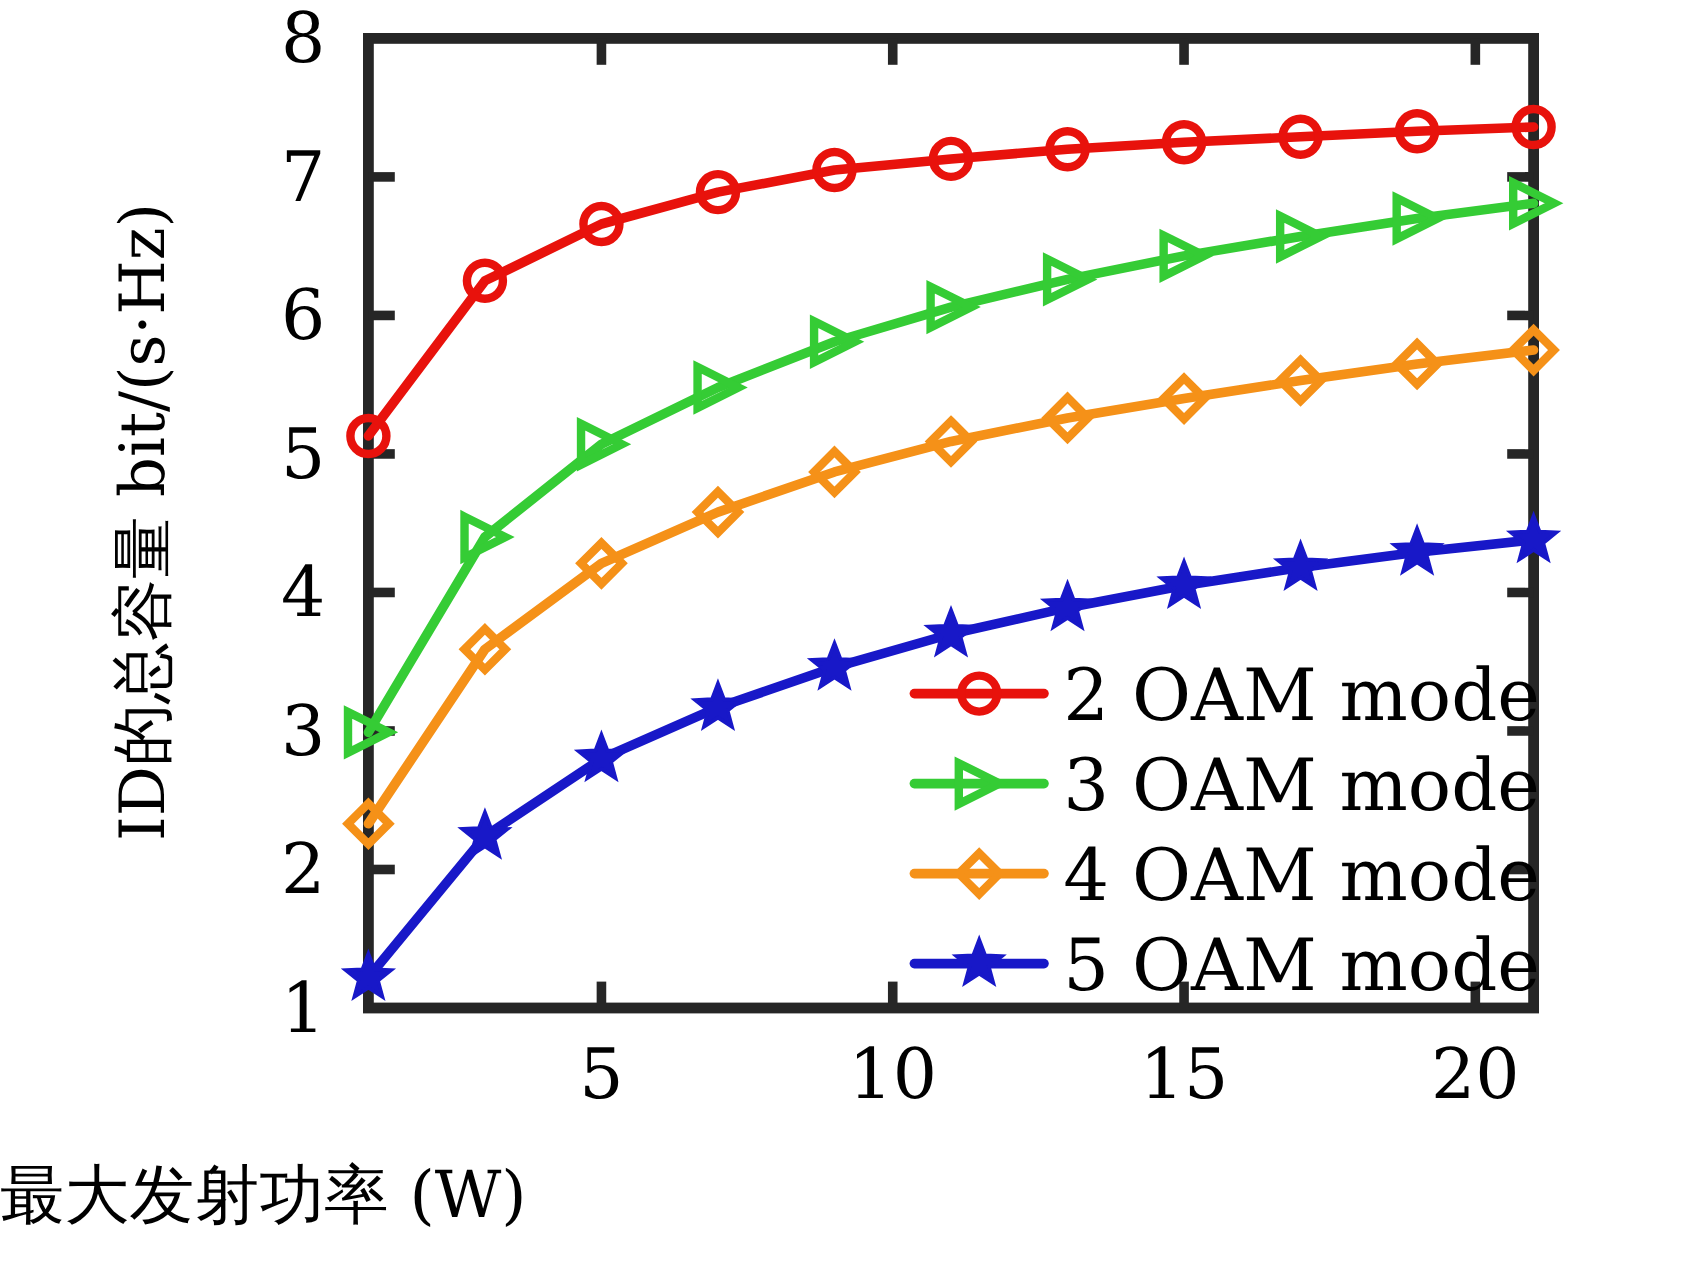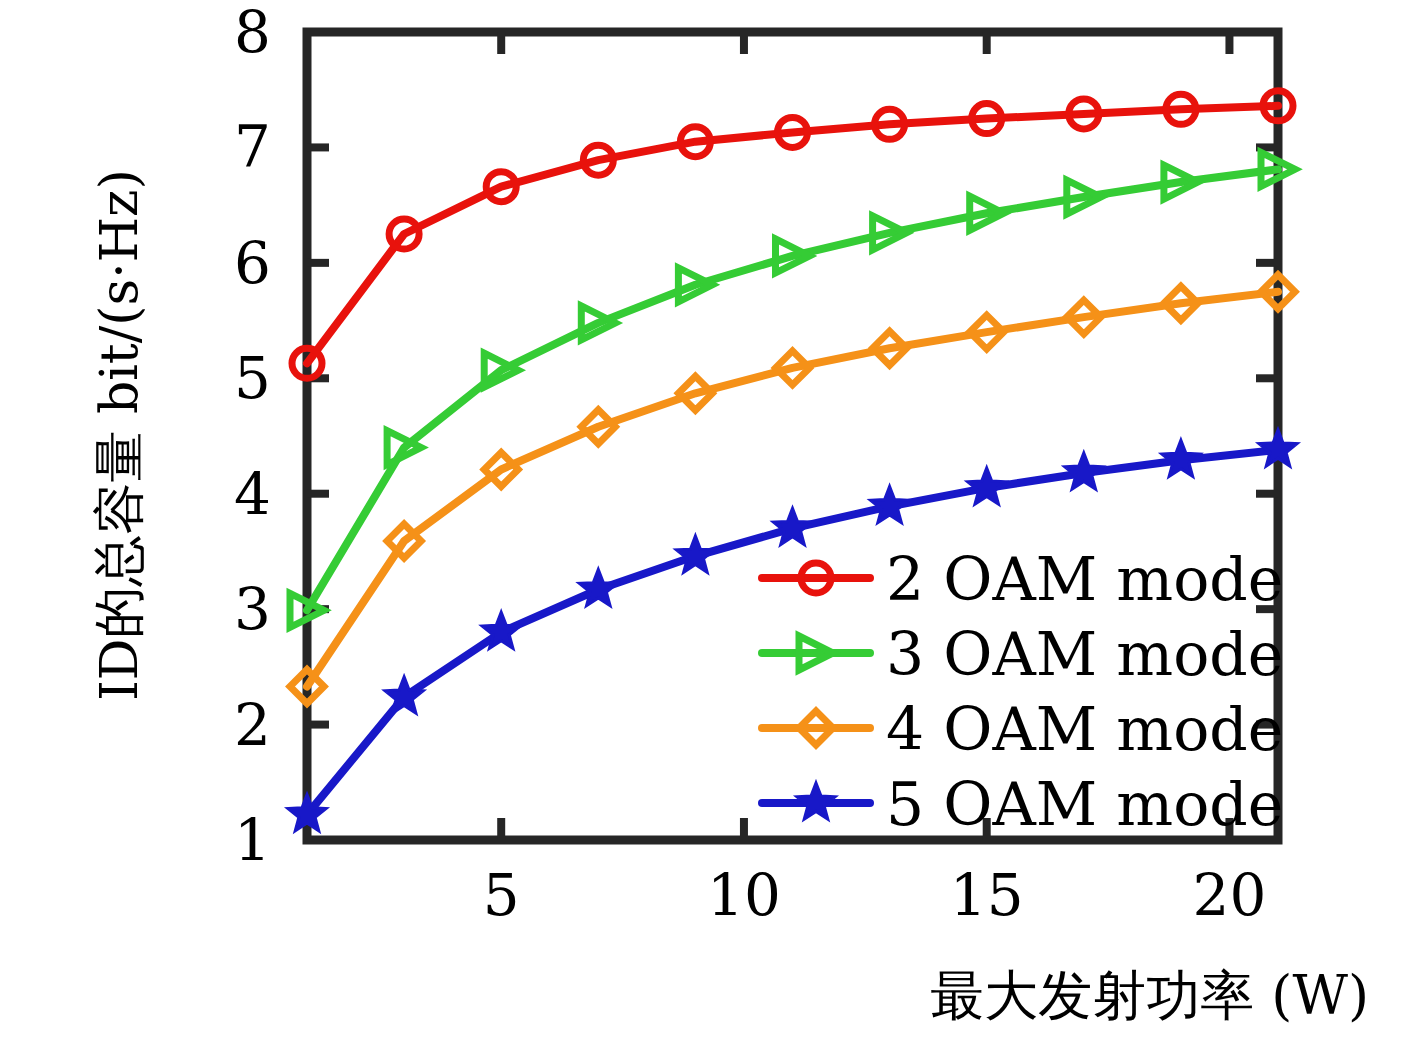--- a/index.html
+++ b/index.html
@@ -2,21 +2,21 @@
 <html><head>
 <meta charset="utf-8">
 <style>
   html,body{margin:0;padding:0;background:#ffffff;}
   body{width:1417px;height:1063px;overflow:hidden;
        font-family:"DejaVu Serif","Liberation Serif",serif;color:#000;}
   #stage{position:relative;width:1417px;height:1063px;}
   .axis-label{position:absolute;font-size:52px;letter-spacing:0;white-space:nowrap;}
   #ylabel{left:-210px;top:400px;transform:rotate(-90deg);transform-origin:center center;
           width:660px;text-align:center;}
-  #xlabel{left:0;top:960px;width:1369px;text-align:right;font-size:54px;}
+  #xlabel{left:0;top:960px;width:1369px;text-align:left;font-size:54px;}
   svg{position:absolute;left:0;top:0;}
 </style>
 </head>
 <body>
 
 <div id="stage">
 
   <div id="ylabel" class="axis-label">ID的总容量 bit/(s·Hz)</div>
 
   <div id="xlabel" class="axis-label">最大发射功率 (W)</div>

